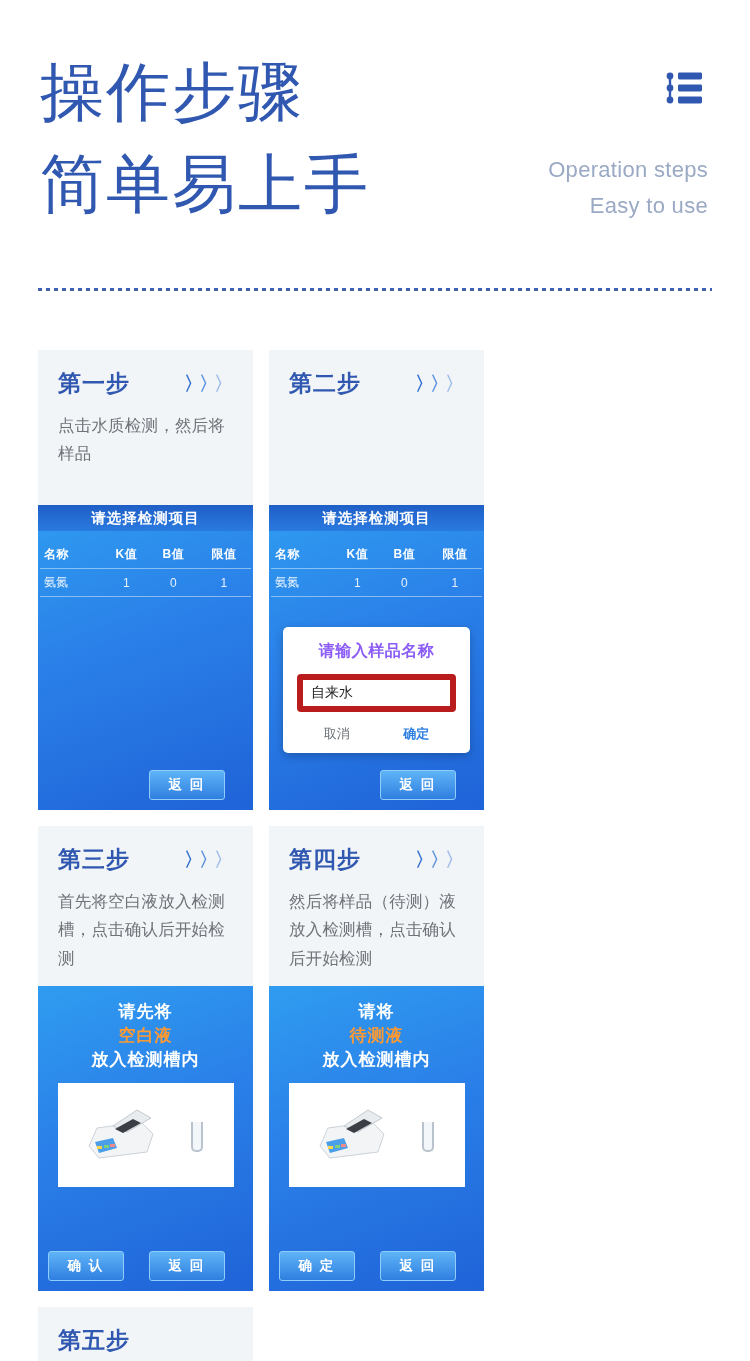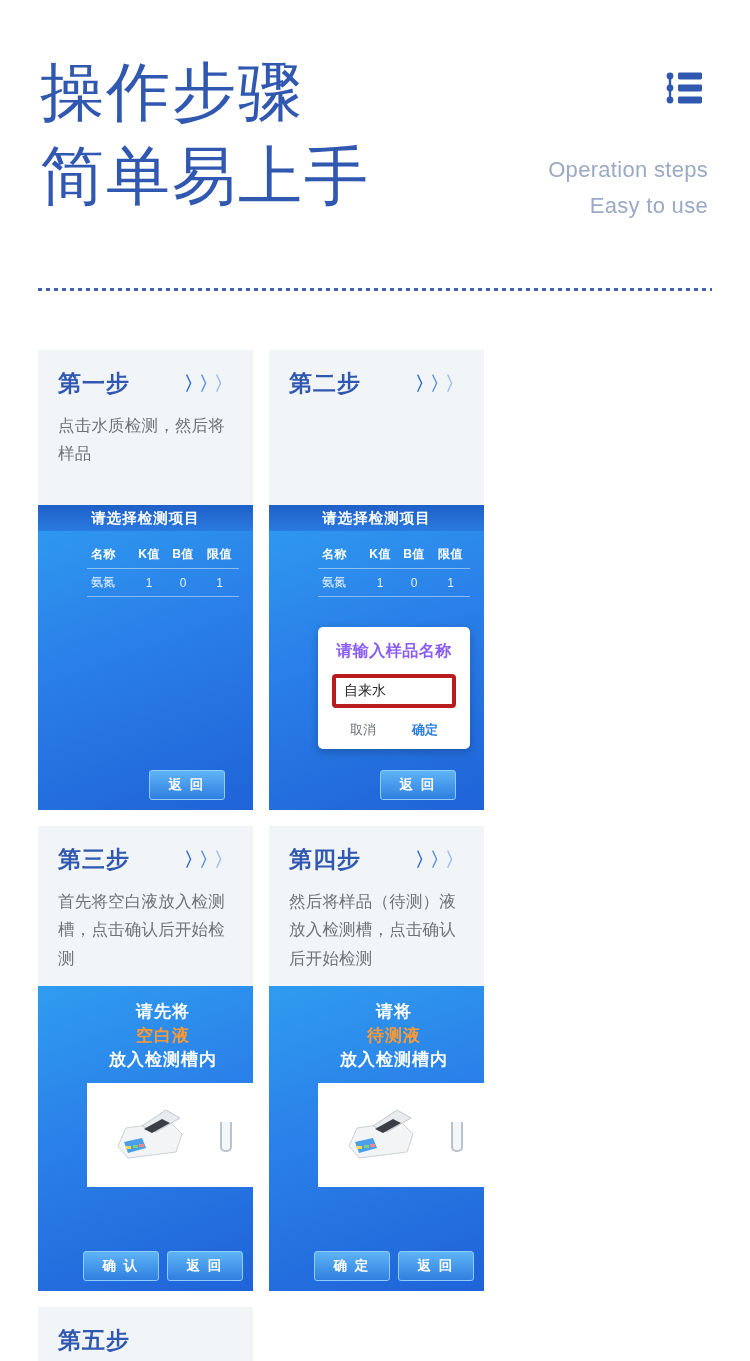--- a/index.html
+++ b/index.html
@@ -15,21 +15,21 @@
   .header { position: relative; padding: 52px 40px 0 40px; height: 250px; }
   .headline {
     font-family: "Liberation Serif", "DejaVu Serif", serif;
     color: #3158b0;
     font-weight: normal;
     font-size: 64px;
     line-height: 1.28;
     letter-spacing: 2px;
     display: block;
   }
-  .head-line2 { margin-top: 2px; }
+  .head-line2 { margin-top: 10px; }
   .head-en {
     position: absolute;
     right: 42px;
     top: 152px;
     text-align: right;
     color: #9aa9c4;
     font-size: 22px;
     line-height: 1.62;
     letter-spacing: .3px;
   }
@@ -96,21 +96,21 @@
   }
   .scr-topbar {
     height: 26px;
     background: linear-gradient(180deg,#1f5fc6,#2a7ae0);
     color: #fff;
     font-size: 14.5px;
     font-weight: bold;
     display: flex; align-items: center; justify-content: center;
     letter-spacing: 1px;
   }
-  .scr-body { position: relative; height: 279px; padding: 8px 14px; margin-left: 35px; }
+  .scr-body { position: relative; height: 279px; padding: 8px 2px; }
 
   table.mini { width: 100%; border-collapse: collapse; margin-top: 4px; }
   table.mini th {
     color: #ffffff; font-size: 12px; font-weight: bold; padding: 3px 0 5px 0;
     text-align: center; letter-spacing: .5px;
   }
   table.mini th:first-child, table.mini td:first-child { text-align: left; padding-left: 4px; }
   table.mini tbody tr { border-top: 1px solid rgba(255,255,255,.45); border-bottom: 1px solid rgba(255,255,255,.45); }
   table.mini td { color: #e6f1ff; font-size: 12px; padding: 5px 0; text-align: center; }
 
@@ -136,21 +136,21 @@
   .dialog {
     position: absolute;
     left: 14px; right: 14px; top: 96px;
     background: #fff;
     border-radius: 5px;
     padding: 14px 14px 10px 14px;
     box-shadow: 0 3px 10px rgba(0,0,0,.22);
   }
   .dlg-title { color: #8b5cf6; font-size: 16px; font-weight: bold; text-align: center; margin-bottom: 12px; letter-spacing: .5px; font-family: Liberation Serif, serif; }
   .dlg-input {
-    border: 4px solid #b91c1c; border-radius: 4px;
+    border: 6px solid #b91c1c; border-radius: 4px;
     padding: 5px 8px; font-size: 14px; color: #222;
     background: #fff;
   }
   .dlg-actions { display: flex; justify-content: space-around; margin-top: 13px; }
   .dlg-cancel { color: #6a6f74; font-size: 13px; }
   .dlg-ok { color: #2f7fe0; font-size: 13px; font-weight: bold; }
 
   
   .prompt { text-align: center; padding-top: 6px; }
   .prompt div { font-size: 17px; font-weight: bold; line-height: 1.42; letter-spacing: 1px; }

